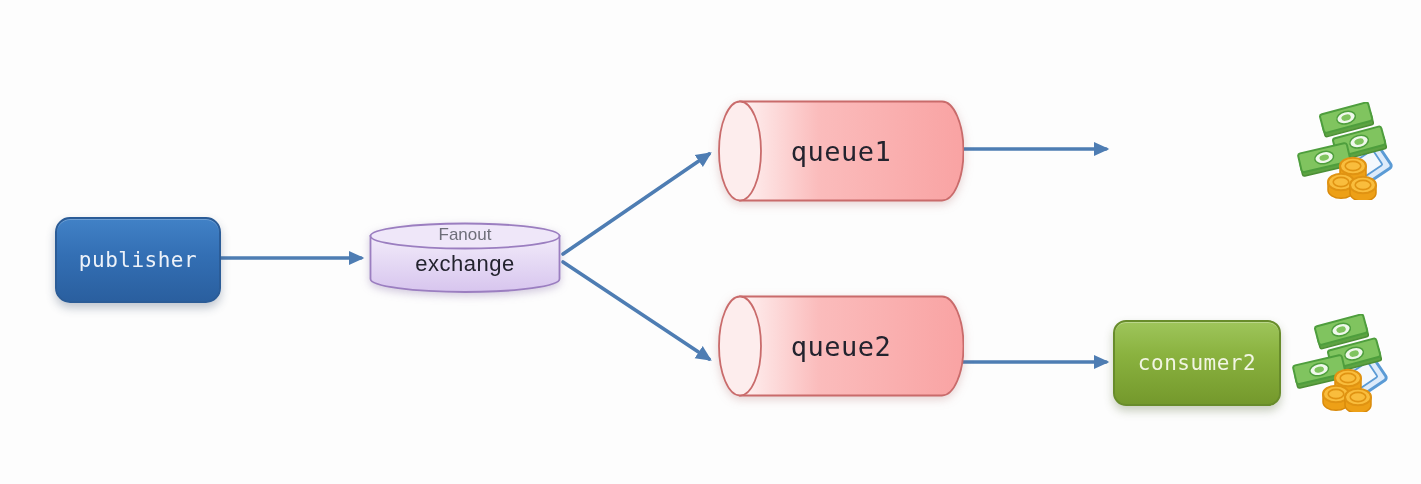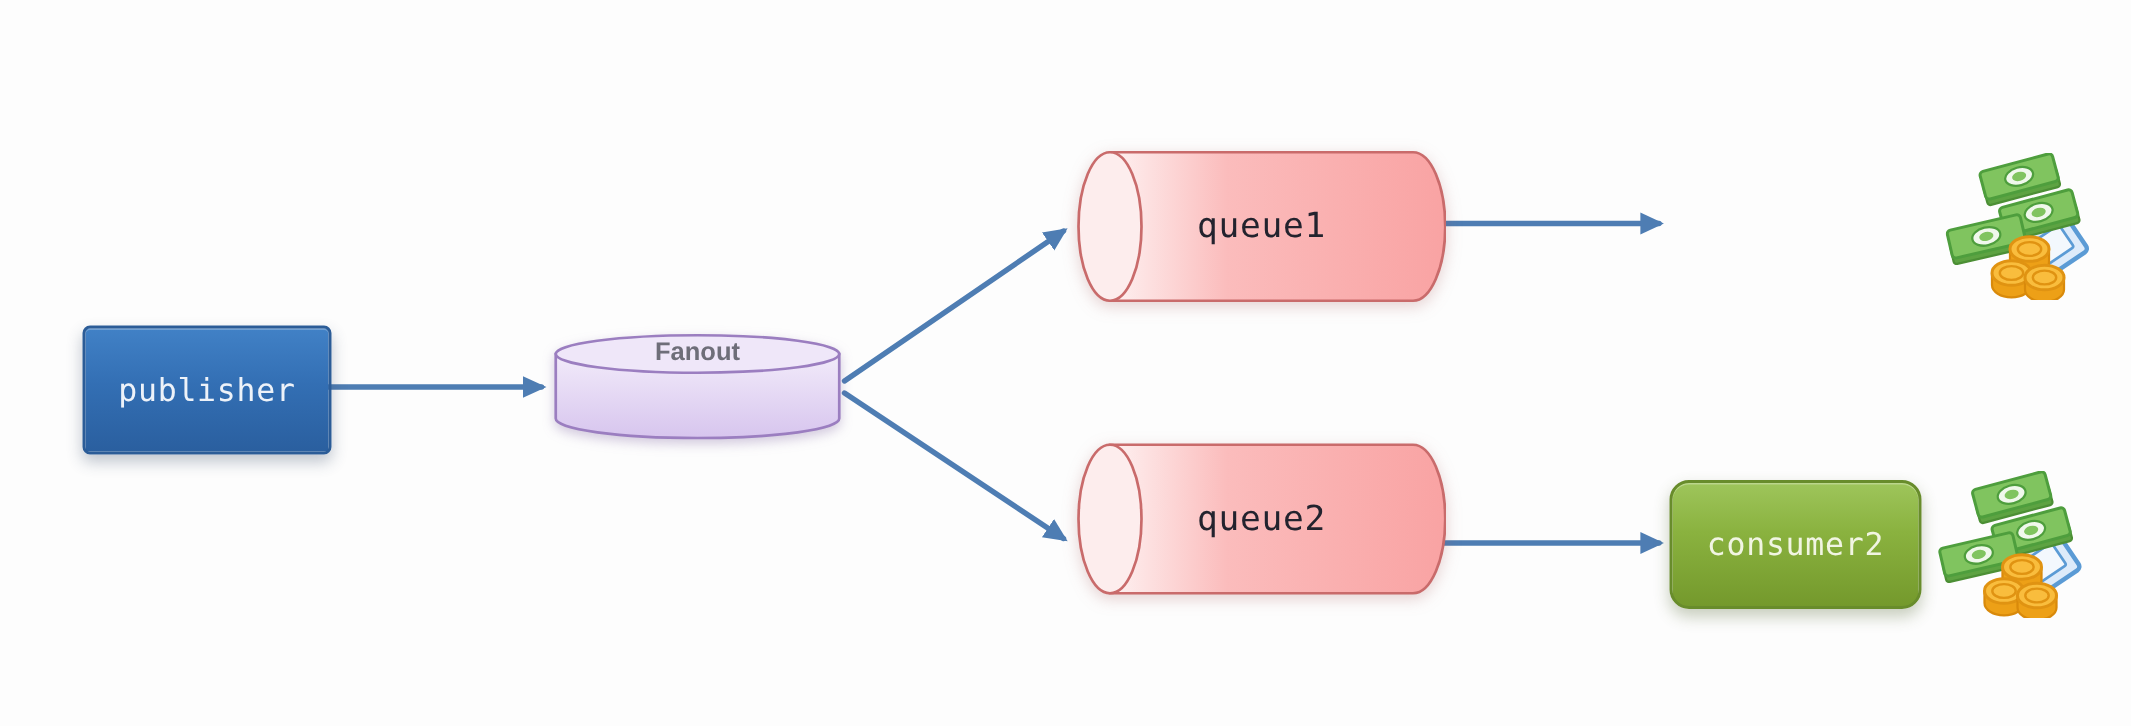--- a/index.html
+++ b/index.html
@@ -21,21 +21,21 @@
   .edge-head { fill: var(--arrow, #4e7db3); }
 
   .node { position: absolute; display: flex; align-items: center; justify-content: center; }
 
   .box { font-size: 21px; letter-spacing: .5px; }
 
   .publisher {
     left: 55px; top: 217px; width: 162px; height: 82px;
     background: linear-gradient(180deg, #4181c6 0%, #336fb4 45%, #2a5f9f 100%);
     border: 2px solid #2b5c97;
-    border-radius: 5px;
+    border-radius: 15px;
     color: #edf2f9;
     box-shadow: 0 5px 10px rgba(50, 70, 100, .30), inset 0 1px 0 rgba(255,255,255,.25);
   }
 
   .consumer {
     width: 164px; height: 82px;
     background: linear-gradient(180deg, #9ec55b 0%, #8ab23f 40%, #74992c 100%);
     border: 2px solid #688c2b;
     border-radius: 13px;
     color: #f1f5e2;
@@ -44,38 +44,38 @@
   }
   .consumer1 { left: 1113px; top: 108px; }
   .consumer2 { left: 1113px; top: 320px; text-align: center; }
 
   .exchange { left: 369px; top: 222px; width: 192px; height: 72px; }
   .exchange > svg { position: absolute; left: 0; top: 0; filter: drop-shadow(0 3px 4px rgba(110, 80, 150, .30)); }
   .fanout {
     position: absolute; top: 3px; left: 0; width: 100%;
     text-align: center;
     font-family: "Liberation Sans", sans-serif;
-    font-size: 17px; font-weight: 700;
+    font-size: 17px; font-weight: 400;
     color: var(--fanout-label, #6e6e79);
   }
   .exlabel {
     position: absolute; top: 29px; left: 0; width: 100%;
     text-align: center;
     font-family: "Liberation Sans", sans-serif;
     font-size: 22px; font-weight: 500; letter-spacing: .5px;
     color: var(--label-dark, #1a1a28);
   }
 
   .queue { width: 246px; height: 102px; }
   .queue1 { left: 718px; top: 100px; }
   .queue2 { left: 718px; top: 295px; }
   .queue > svg { position: absolute; left: 0; top: 0; filter: drop-shadow(0 3px 5px rgba(160, 80, 80, .25)); }
   .qlbl {
     position: relative;
-    font-size: 23px; letter-spacing: .5px;
+    font-size: 27px; letter-spacing: .5px;
     color: var(--label-dark, #2a2a2a);
   }
 
   .money { position: absolute; width: 96px; height: 98px; }
   .money1 { left: 1297px; top: 102px; }
   .money2 { left: 1292px; top: 314px; }
 
   .hidden-defs { position: absolute; width: 0; height: 0; overflow: hidden; }
 </style>
 </head>
@@ -105,20 +105,21 @@
       <defs>
         <linearGradient id="gex" x1="0" y1="0" x2="0" y2="1">
           <stop offset="0" stop-color="#f2ebfa"></stop>
           <stop offset="1" stop-color="#d7c5ee"></stop>
         </linearGradient>
       </defs>
       <path d="M1.5,14 V57 A94.5,13 0 0 0 190.5,57 V14 Z" fill="url(#gex)" stroke="#9b7ec0" stroke-width="1.8"></path>
       <ellipse cx="96" cy="14" rx="94.5" ry="12.5" fill="#efe7f9" stroke="#9b7ec0" stroke-width="1.8"></ellipse>
     </svg>
     <div class="fanout">Fanout</div>
+    <div class="exlabel">exchange</div>
   </div>
 
   <div class="node queue queue1">
     <svg viewBox="0 0 246 102" width="246" height="102">
       <defs>
         <linearGradient id="gq1" x1="0" y1="0" x2="1" y2="0">
           <stop offset="0" stop-color="#fef2f2"></stop>
           <stop offset="0.35" stop-color="#fbbcbc"></stop>
           <stop offset="1" stop-color="#f9a3a3"></stop>
         </linearGradient>

